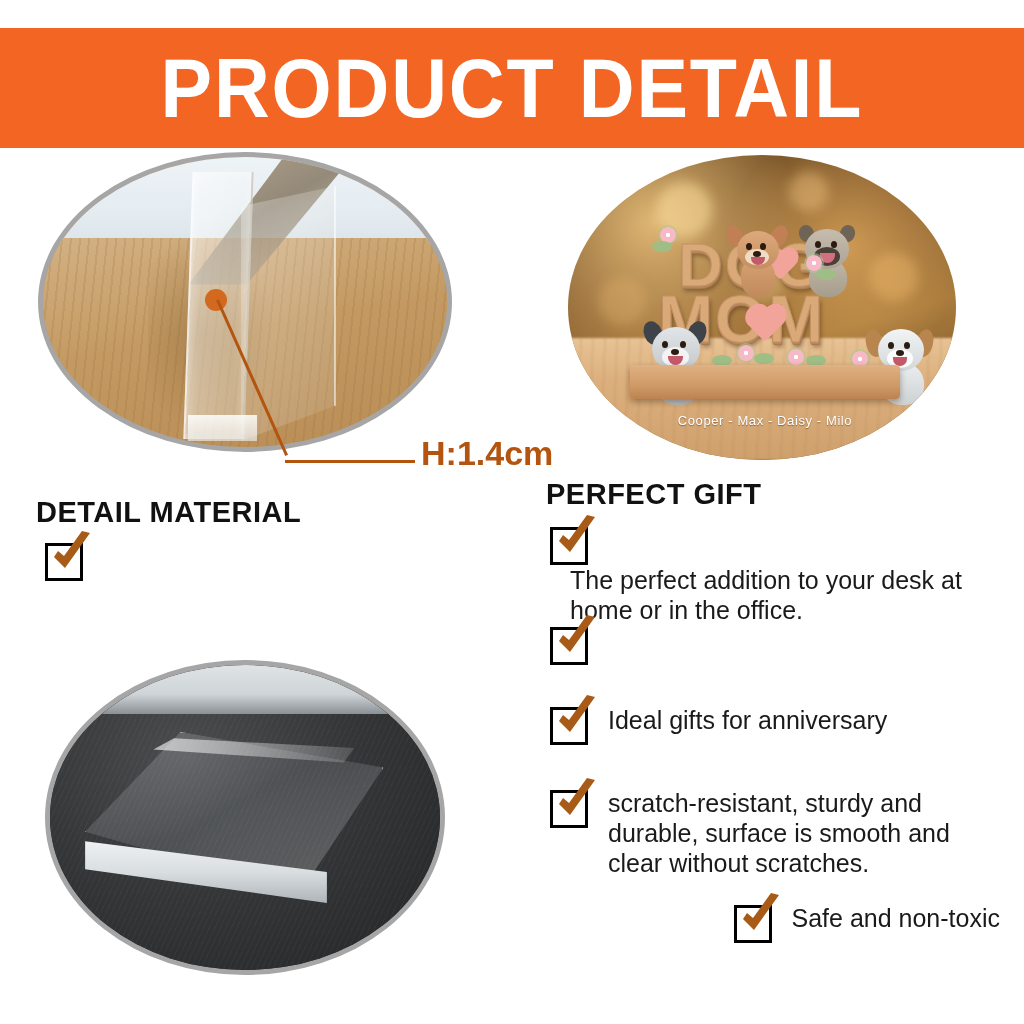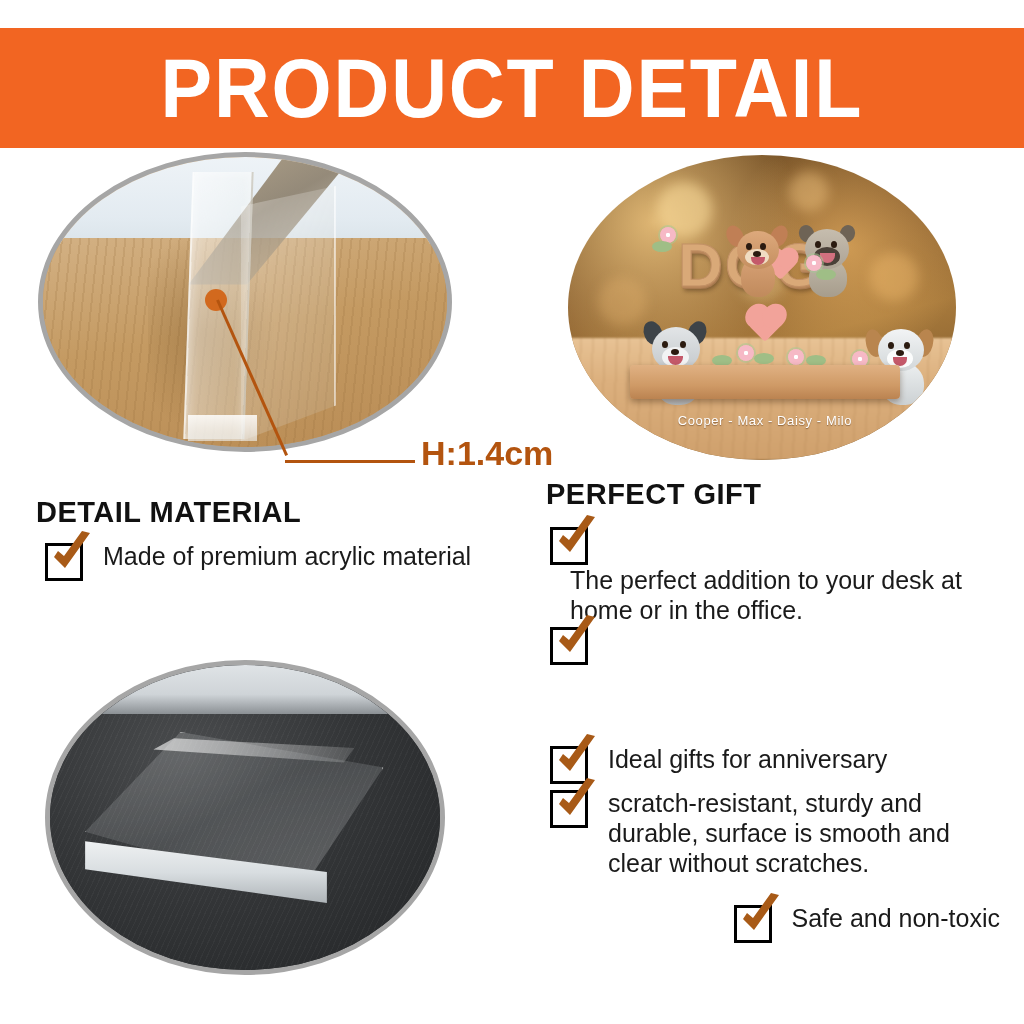--- a/index.html
+++ b/index.html
@@ -314,21 +314,21 @@
     color:#1a1a1a;
     font-size:25px;
     line-height:30px;
     font-family:"Liberation Sans", sans-serif;
     font-weight:400;
   }
 
   #feat-acrylic{left:45px;top:541px;width:470px;}
   #gift-0{left:550px;top:525px;width:450px;flex-direction:column;}
   #gift-1{left:550px;top:625px;width:450px;}
-  #gift-2{left:550px;top:744px;width:450px;}
+  #gift-2{left:550px;top:705px;width:450px;}
   #gift-3{left:550px;top:788px;width:460px;}
   #gift-4{left:550px;top:903px;width:450px;justify-content:flex-end;}
 </style>
 </head>
 <body>
 
 <div class="banner">
   <div class="banner-title">PRODUCT DETAIL</div>
 </div>
 
@@ -344,20 +344,21 @@
 <div class="leader-diag"></div>
 <div class="leader-horz"></div>
 <div class="callout-label">H:1.4cm</div>
 
 <div class="oval" id="oval-product">
   <div class="bokeh"></div>
   <div class="table"></div>
 
   <div class="sign">
     <div class="word word-dog">DOG</div>
+    <div class="word word-mom">MOM</div>
     <div class="heart h1"></div>
     <div class="heart h2"></div>
 
     <div class="dog" id="dog-tan">
       <div class="ear l"></div>
         <div class="ear r"></div>
       <div class="body"></div>
         <div class="head"></div>
       <div class="muzzle"></div>
         <div class="eye l"></div>
@@ -424,21 +425,20 @@
 </div>
 
 <div class="section-title" id="title-acrylic">DETAIL MATERIAL</div>
 
 <div class="feature" id="feat-acrylic">
   <span class="checkbox">
     <svg class="tick" viewBox="0 0 50 50">
       <path d="M7 27 L18 38 L43 3 L35 1 L17 26 L11 21 Z" fill="#a85a17"></path>
     </svg>
   </span>
-  <span class="feature-text">Made of premium acrylic material</span>
 </div>
 
 <div class="section-title" id="title-gift">PERFECT GIFT</div>
 
 <div class="feature" id="gift-0">
   <span class="checkbox">
     <svg class="tick" viewBox="0 0 50 50">
       <path d="M7 27 L18 38 L43 3 L35 1 L17 26 L11 21 Z" fill="#a85a17"></path>
     </svg>
   </span>

